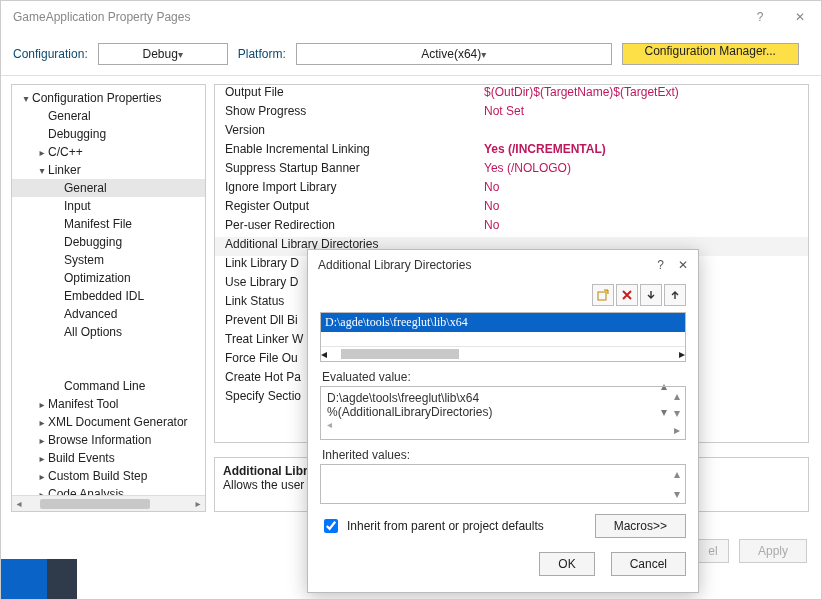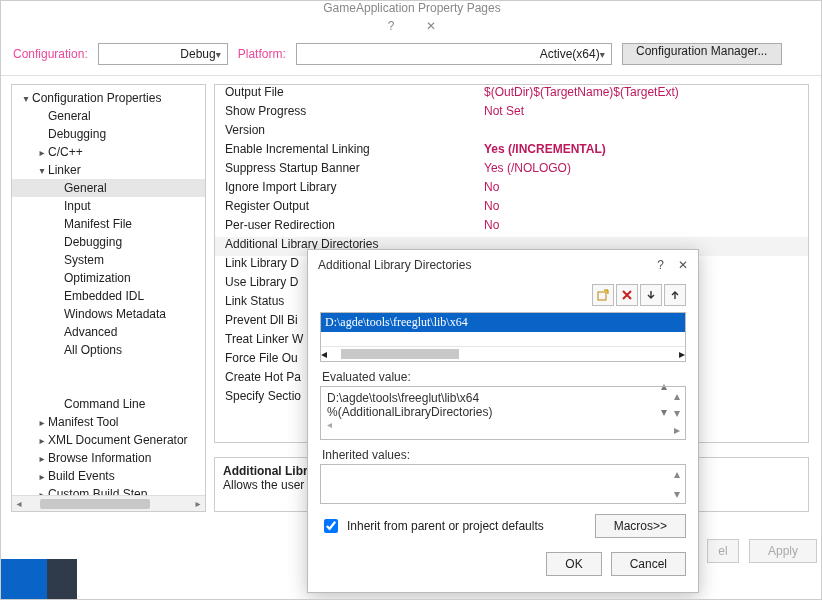--- a/index.html
+++ b/index.html
@@ -1,47 +1,47 @@
 <!DOCTYPE html>
 <html><head>
 <meta charset="utf-8">
 <style>
   * { box-sizing: border-box; font-family: "Segoe UI", Tahoma, sans-serif; font-size: 12px; }
   html,body { margin:0; padding:0; background:#fff; color:#222; }
   .window { width:822px; height:600px; position:relative; border:1px solid #ccc; background:#fff; overflow:hidden;}
-  .titlebar { display:flex; align-items:center; justify-content:space-between; height:32px; padding:0 10px; color:#888;flex-direction:column;}
+  .titlebar { display:flex; align-items:center; justify-content:space-between; height:32px; padding:0 10px; color:#888;}
   .titlebar .title { flex:1; padding-left:2px; }
   .titlebar .btns { display:flex; gap:18px; align-items:center; color:#888;}
   .tb-btn { width:22px; text-align:center; cursor:default;}
   .toprow { display:flex; align-items:center; gap:10px; padding:10px 12px 10px 12px; border-bottom:1px solid #e0e0e0;}
-  .toprow label { color:#ec4899; }
-  .dropdown { border:1px solid #aaa; background:#fff; height:22px; display:flex; align-items:center; justify-content:flex-end; padding:0 6px; }
+  .toprow label { color:#0c4a6e; }
+  .dropdown { border:1px solid #aaa; background:#fff; height:22px; display:flex; align-items:center; justify-content:center; padding:0 6px; }
   .dropdown .arrow { color:#555; font-size:10px;}
   .cfg-dd { width:130px; }
   .plat-dd { width:316px; }
-  .cfg-mgr-btn { border:1px solid #aaa; background:#e5e5e5; height:22px; padding:0 10px; width:160px; text-align:center; }
+  .cfg-mgr-btn { border:1px solid #aaa; background:#fde047; height:22px; padding:0 10px; width:177px; text-align:center; }
   .body { display:flex; height:436px; }
   .tree { width:195px; border:1px solid #ccc; margin:8px 4px 0 10px; overflow:hidden; position:relative;}
   .tree-inner { padding:4px 0 4px 0; }
   .tnode { display:flex; align-items:center; height:18px; padding-left:8px; white-space:nowrap;}
   .tw { display:inline-block; width:12px; text-align:center; color:#555; font-size:10px;}
   .tnode.sel { background:#e6e6e6; }
   .hscroll { position:absolute; bottom:0; left:0; right:0; height:16px; background:#f1f1f1; border-top:1px solid #ddd; display:flex; align-items:center;}
   .hscroll .thumb { background:#c8c8c8; height:10px; width:110px; margin-left:14px; border-radius:2px;}
   .hscroll .sa { width:14px; text-align:center; color:#777; font-size:10px;}
   .main { flex:1; margin:8px 12px 0 4px; display:flex; flex-direction:column;}
   .grid { border:1px solid #ccc; flex:1; overflow:hidden;}
   .grow { display:flex; height:19px; align-items:flex-start;}
   .grow .k { width:265px; padding-left:10px; color:#222;}
   .grow .v { flex:1; padding-left:4px; color:#be185d;}
   .grow .v.bold { font-weight:600; }
   .grow.sel { background:#f3f3f3;}
   .descbox { border:1px solid #ccc; margin-top:14px; height:55px; padding:6px 8px;}
   .descbox .hd { font-weight:600; }
-  .footer { position:absolute; bottom:36px; right:4px; display:flex; gap:10px;align-items:flex-end;}
+  .footer { position:absolute; bottom:36px; right:14px; display:flex; gap:10px;align-items:flex-end;}
   .btn { border:1px solid #aaa; background:#f5f5f5; height:24px; padding:0 18px; display:flex; align-items:center; justify-content:center;}
   .btn.disabled { color:#aaa; border-color:#ccc;}
   
   .dialog { position:absolute; left:306px; top:248px; width:392px; height:344px; background:#fff; border:1px solid #bbb; box-shadow:0 4px 18px rgba(0,0,0,.25);}
   .dialog .dtb { display:flex; align-items:center; justify-content:space-between; height:30px; padding:0 10px;}
   .dialog .dtb .t { color:#333;}
   .dialog .dtb .db { display:flex; gap:14px; color:#555;}
   .toolbar { display:flex; justify-content:flex-end; gap:2px; padding:4px 12px 6px;}
   .tbtn { width:22px; height:22px; border:1px solid #bcbcbc; background:#f8f8f8; display:flex; align-items:center; justify-content:center; font-size:12px;}
   .tbtn svg { width:12px; height:12px; }
@@ -52,21 +52,21 @@
   .editbox .sb .bar { height:10px; background:#c8c8c8; width:118px; margin:2px 0 2px 14px;}
   .editbox .vsb { position:absolute; right:14px; top:66px; width:14px; height:40px; display:flex; flex-direction:column; justify-content:space-between; color:#777; font-size:9px; align-items:center;}
   .sec-label { margin:8px 14px 2px; color:#333;}
   .evalbox { margin:0 12px; border:1px solid #bcbcbc; height:54px; padding:4px 6px; color:#333; position:relative;}
   .evalbox .vsb2 { position:absolute; right:2px; top:2px; bottom:2px; width:12px; color:#888; font-size:9px; display:flex; flex-direction:column; justify-content:space-between; align-items:center;}
   .inhbox { margin:0 12px; border:1px solid #bcbcbc; height:40px; position:relative;}
   .inhbox .vsb2 { position:absolute; right:2px; top:2px; bottom:2px; width:12px; color:#888; font-size:9px; display:flex; flex-direction:column; justify-content:space-between; align-items:center;}
   .chkrow { display:flex; align-items:center; gap:6px; margin:10px 12px 0;}
   .chkrow input { width:14px; height:14px;}
   .macros { margin-left:auto; }
-  .dlg-foot { display:flex; justify-content:flex-end; gap:9px; padding:14px 12px 0;}
+  .dlg-foot { display:flex; justify-content:flex-end; gap:16px; padding:14px 12px 0;}
   .taskbar { position:absolute; left:0; bottom:0; width:46px; height:40px; background:#0a64c8;}
   .taskbar2 { position:absolute; left:46px; bottom:0; width:30px; height:40px; background:#2f3b4a;}
 </style>
 </head>
 <body>
 <div class="window">
 
   <div class="titlebar">
     <span class="title">GameApplication Property Pages</span>
     <div class="btns">
@@ -134,24 +134,20 @@
             <span class="tw"></span>
             <span>System</span>
           </div>
           <div class="tnode" style="padding-left: 40px;">
             <span class="tw"></span>
             <span>Optimization</span>
           </div>
           <div class="tnode" style="padding-left: 40px;">
             <span class="tw"></span>
             <span>Embedded IDL</span>
-          </div>
-          <div class="tnode" style="padding-left: 40px;">
-            <span class="tw"></span>
-            <span>Windows Metadata</span>
           </div>
           <div class="tnode" style="padding-left: 40px;">
             <span class="tw"></span>
             <span>Advanced</span>
           </div>
           <div class="tnode" style="padding-left: 40px;">
             <span class="tw"></span>
             <span>All Options</span>
           </div>
           <div class="tnode" style="padding-left: 40px; margin-top: 36px;">

